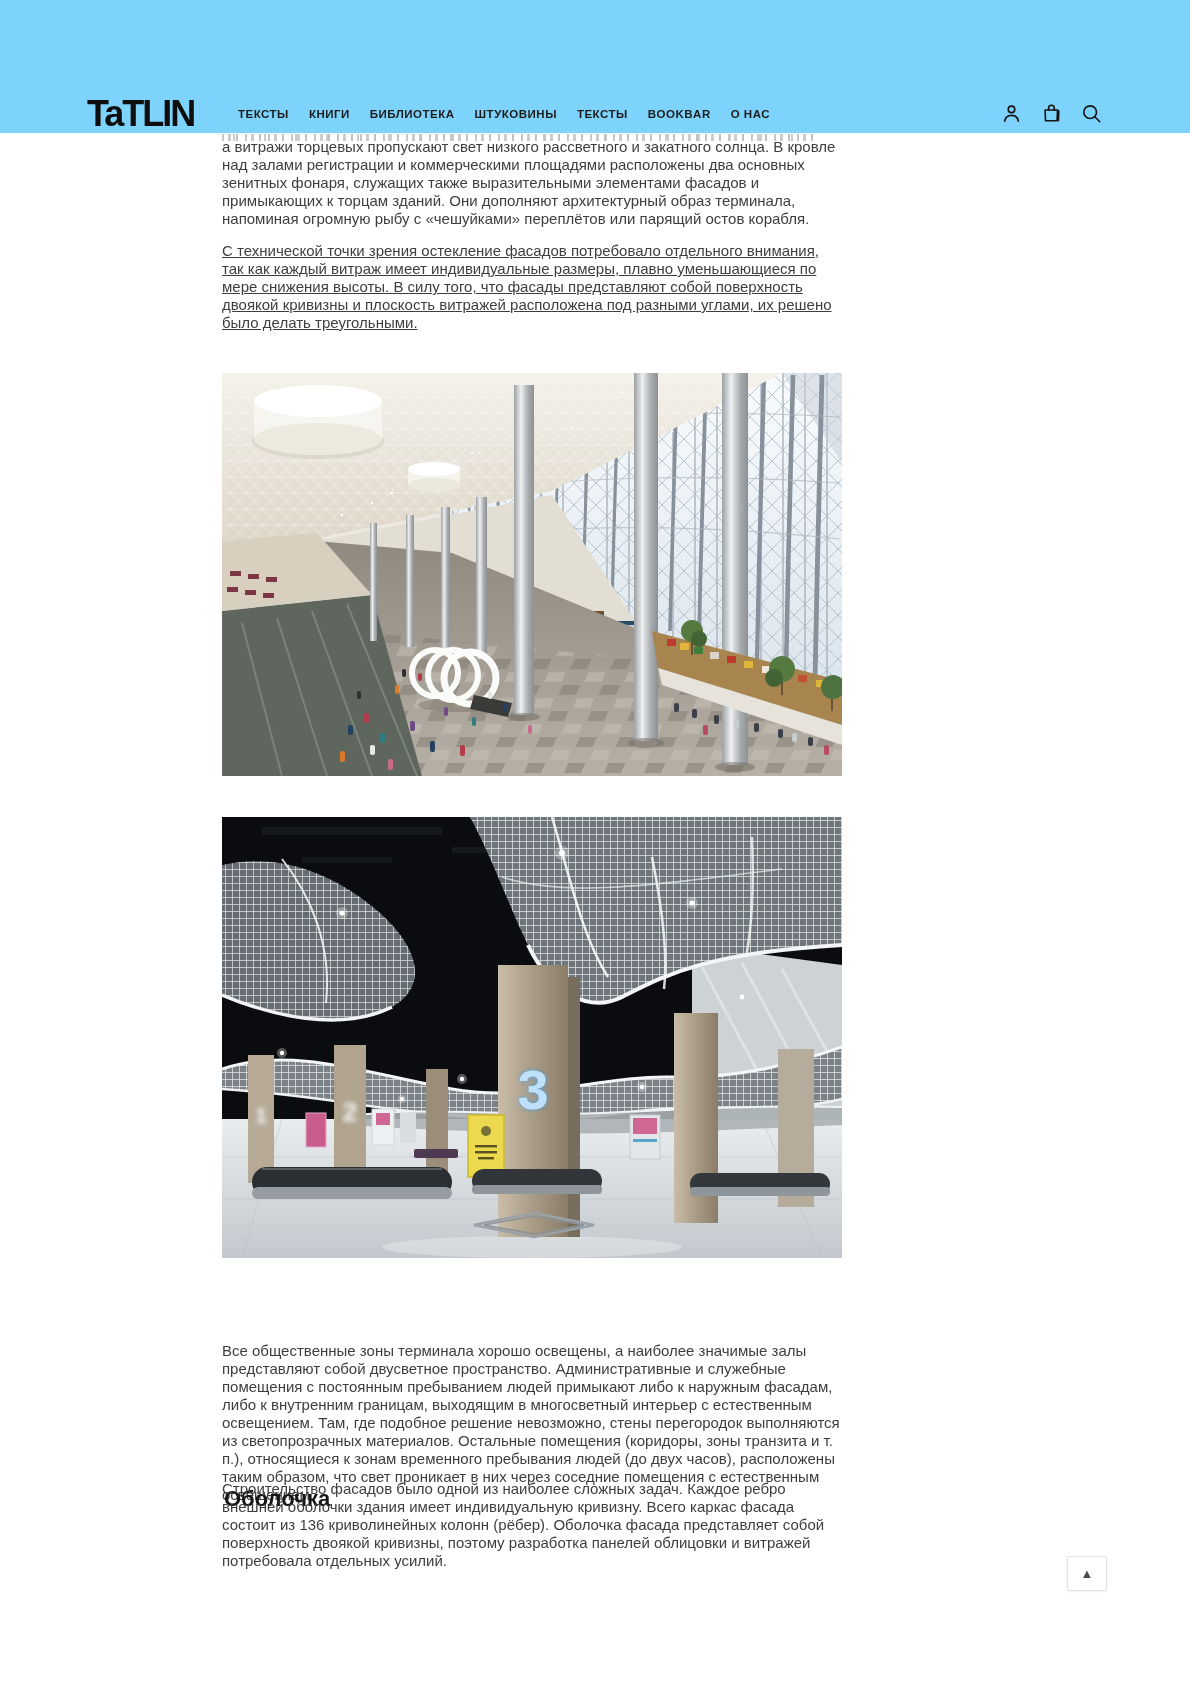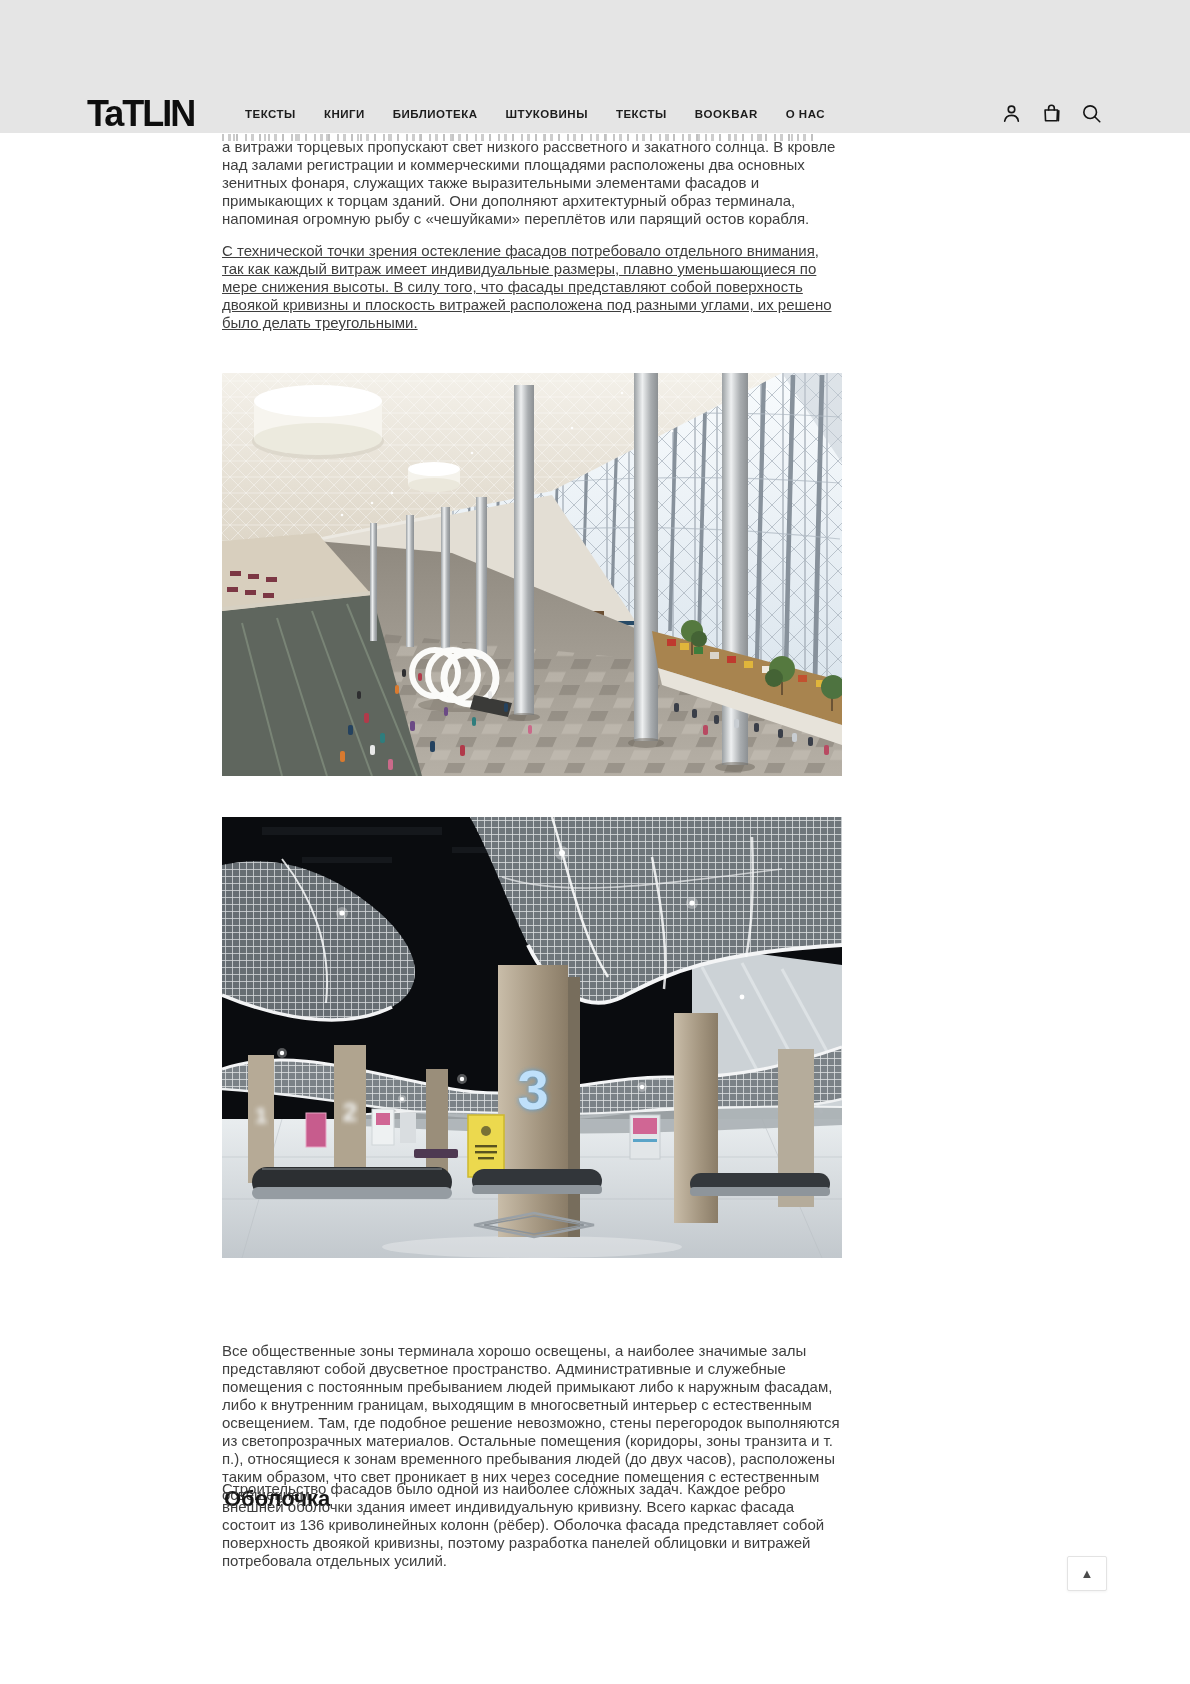--- a/index.html
+++ b/index.html
@@ -1,23 +1,23 @@
 <!DOCTYPE html>
 <html><head>
 <meta charset="utf-8">
 <style>
   html,body{margin:0;padding:0;background:#ffffff;}
   .page{position:relative;width:1190px;height:1684px;background:#fff;overflow:hidden;
         font-family:"Liberation Sans",sans-serif;}
 
   
-  .site-header{position:absolute;left:0;top:0;width:1190px;height:133px;background:#e5e5e5;z-index:10;}
+  .site-header{position:absolute;left:0;top:0;width:1190px;height:133px;background:#7dd3fc;z-index:10;}
   .logo{position:absolute;left:87px;top:92px;font-size:36px;font-weight:900;letter-spacing:-2px;
         color:#0e0e0e;transform:scaleY(1.04);transform-origin:left top;cursor:pointer;}
-  .main-nav{position:absolute;left:245px;top:108px;display:flex;gap:28px;}
+  .main-nav{position:absolute;left:238px;top:108px;display:flex;gap:20px;}
   .nav-item{font-size:11.5px;font-weight:700;letter-spacing:.5px;color:#1c1c1c;cursor:pointer;white-space:nowrap;}
   .header-icons{position:absolute;left:999px;top:101px;display:flex;gap:15px;}
   .icon-btn{width:25px;height:25px;display:flex;align-items:center;justify-content:center;cursor:pointer;}
   .icon-btn svg{width:23px;height:23px;stroke:#151515;fill:none;stroke-width:1.7;
         stroke-linecap:round;stroke-linejoin:round;}
 
   
   .clipped-line{position:absolute;left:222px;top:134px;width:598px;height:7px;opacity:.5;
      background:
        repeating-linear-gradient(90deg,#8e8e8e 0 2px,transparent 2px 6px,#9d9d9d 6px 9px,

